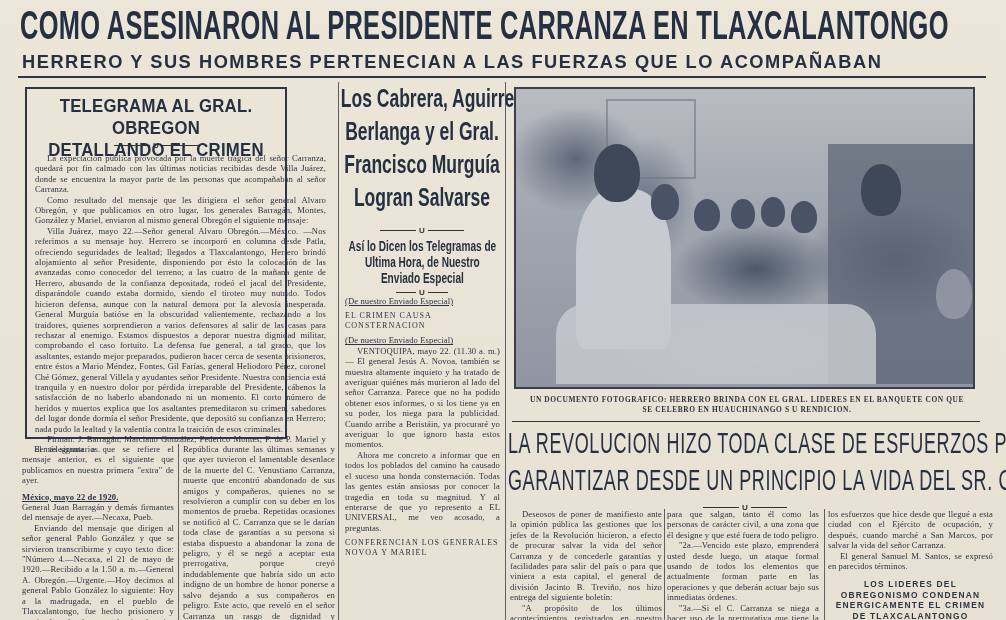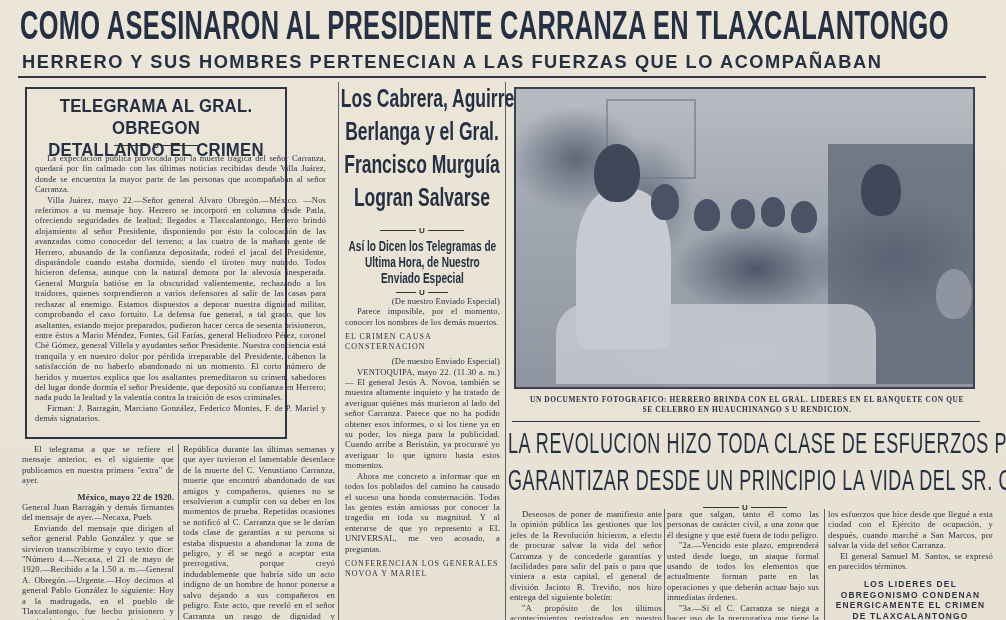--- a/index.html
+++ b/index.html
@@ -42,21 +42,21 @@
   }
   .dash-u { text-align: center; font-size: 8px; line-height: 10px; color: #333; font-family: "Liberation Sans", sans-serif; }
   .dash-u span { display: inline-block; border-top: 1px solid #333; width: 36px; vertical-align: middle; margin: 0 3px; }
 
   .body-text {
     font-family: "Liberation Serif", serif; font-size: 8.6px; line-height: 10.4px;
     text-align: justify; color: #2c3343; letter-spacing: 0.1px;
   }
   .body-text p { text-indent: 12px; }
   .body-text .nb { text-indent: 0; }
-  .body-text .center { text-align: right; text-indent: 0; }
+  .body-text .center { text-align: left; text-indent: 0; text-decoration: underline; }
 
   .box-body { position: absolute; left: 8px; top: 64px; width: 291px; }
 
   
   .lowcol1 { position: absolute; left: 22px; top: 444px; width: 152px; }
   .lowcol2 { position: absolute; left: 183px; top: 444px; width: 152px; }
 
   
   .mid-title {
     position: absolute; left: 341px; top: 82px; width: 162px; text-align: center;
@@ -134,20 +134,21 @@
   <div class="col-divider" style="left:824px; top:509px; height:111px;"></div>
 
   <div class="box">
     <div class="box-title">
       <div>TELEGRAMA AL GRAL. OBREGON</div>
       <div>DETALLANDO EL CRIMEN</div>
     </div>
     <div class="dash-u" style="position:absolute; left:0; top:52px; width:100%;"><span></span><b>U</b><span></span></div>
     <div class="box-body body-text">
       <p>La expectación pública provocada por la muerte trágica del señor Carranza, quedará por fin calmado con las últimas noticias recibidas desde Villa Juárez, donde se encuentra la mayor parte de las personas que acompañaban al señor Carranza.</p>
+      <p>Como resultado del mensaje que les dirigiera el señor general Alvaro Obregón, y que publicamos en otro lugar, los generales Barragán, Montes, González y Mariel, enviaron al mismo general Obregón el siguiente mensaje:</p>
       <p>Villa Juárez, mayo 22.—Señor general Alvaro Obregón.—México. —Nos referimos a su mensaje hoy. Herrero se incorporó en columna desde Patla, ofreciendo seguridades de lealtad; llegados a Tlaxcalantongo, Herrero brindó alojamiento al señor Presidente, disponiendo por ésto la colocación de las avanzadas como conocedor del terreno; a las cuatro de la mañana gente de Herrero, abusando de la confianza depositada, rodeó el jacal del Presidente, disparándole cuando estaba dormido, siendo el tiroteo muy nutrido. Todos hicieron defensa, aunque con la natural demora por la alevosía inesperada. General Murguía batióse en la obscuridad valientemente, rechazando a los traidores, quienes sorprendieron a varios defensores al salir de las casas para rechazar al enemigo. Estamos dispuestos a deporar nuestra dignidad militar, comprobando el caso fortuito. La defensa fue general, a tal grado, que los asaltantes, estando mejor preparados, pudieron hacer cerca de sesenta prisioneros, entre éstos a Mario Méndez, Fontes, Gil Farías, general Heliodoro Pérez, coronel Ché Gómez, general Villela y ayudantes señor Presidente. Nuestra conciencia está tranquila y en nuestro dolor por pérdida irreparable del Presidente, cábenos la satisfacción de no haberlo abandonado ni un momento. El corto número de heridos y muertos explica que los asaltantes premeditaron su crimen, sabedores del lugar donde dormía el señor Presidente, que depositó su confianza en Herrero; nada pudo la lealtad y la valentía contra la traición de esos criminales.</p>
       <p>Firman: J. Barragán, Marciano González, Federico Montes, F. de P. Mariel y demás signatarios.</p>
     </div>
   </div>
 
   <div class="lowcol1 body-text">
     <p>El telegrama a que se refiere el mensaje anterior, es el siguiente que publicamos en nuestra primera "extra" de ayer.</p>
     <p class="center" style="margin-top:6px; font-weight:bold;">México, mayo 22 de 1920.</p>
     <p class="nb">General Juan Barragán y demás firmantes del mensaje de ayer.—Necaxa, Pueb.</p>
     <p>Enviando del mensaje que dirigen al señor general Pablo González y que se sirvieron transcribirme y cuyo texto dice: "Número 4.—Necaxa, el 21 de mayo de 1920.—Recibido a la 1.50 a. m.—General A. Obregón.—Urgente.—Hoy decimos al general Pablo González lo siguiente: Hoy a la madrugada, en el pueblo de Tlaxcalantongo, fue hecho prisionero y asesinado cobardemente al grito de ¡viva Obregón! el C. Presidente de la República don Venustiano Carranza por el general Rodolfo Herrero y sus chusmas, violando la hospitalidad que le había brindado. Los firmantes de este mensaje protestamos con toda la energía de nuestra honradez y</p>
@@ -165,21 +166,20 @@
   </div>
   <div class="mid-dash1 dash-u"><span></span><b>U</b><span></span></div>
   <div class="mid-deck">
     <div>Así lo Dicen los Telegramas de</div>
     <div>Ultima Hora, de Nuestro</div>
     <div>Enviado Especial</div>
   </div>
   <div class="mid-dash2 dash-u"><span style="width:20px"></span><b>U</b><span style="width:20px"></span></div>
   <div class="mid-body body-text">
     <p class="center">(De nuestro Enviado Especial)</p>
-    <p>Parece imposible, por el momento, conocer los nombres de los demás muertos.</p>
     <div class="subhead-small">EL CRIMEN CAUSA CONSTERNACION</div>
     <p class="center">(De nuestro Enviado Especial)</p>
     <p>VENTOQUIPA, mayo 22. (11.30 a. m.)— El general Jesús A. Novoa, también se muestra altamente inquieto y ha tratado de averiguar quiénes más murieron al lado del señor Carranza. Parece que no ha podido obtener esos informes, o si los tiene ya en su poder, los niega para la publicidad. Cuando arribe a Beristáin, ya procuraré yo averiguar lo que ignoro hasta estos momentos.</p>
     <p>Ahora me concreto a informar que en todos los poblados del camino ha causado el suceso una honda consternación. Todas las gentes están ansiosas por conocer la tragedia en toda su magnitud. Y al enterarse de que yo represento a EL UNIVERSAL, me veo acosado, a preguntas.</p>
     <div class="subhead-small">CONFERENCIAN LOS GENERALES NOVOA Y MARIEL</div>
 
   </div>
 
   <div class="photo" title="Banquet photograph: Herrero toasting with Gral. Mariel">
     <div class="window"></div>

